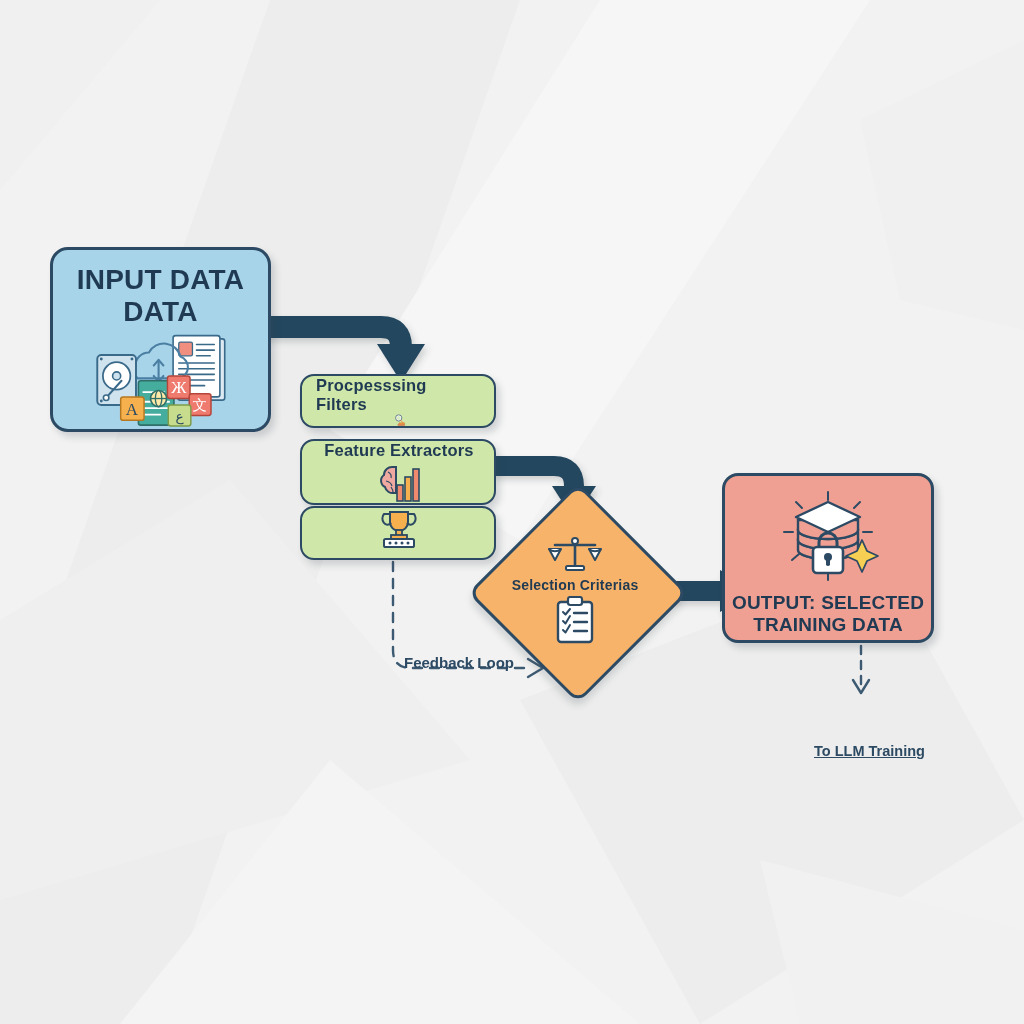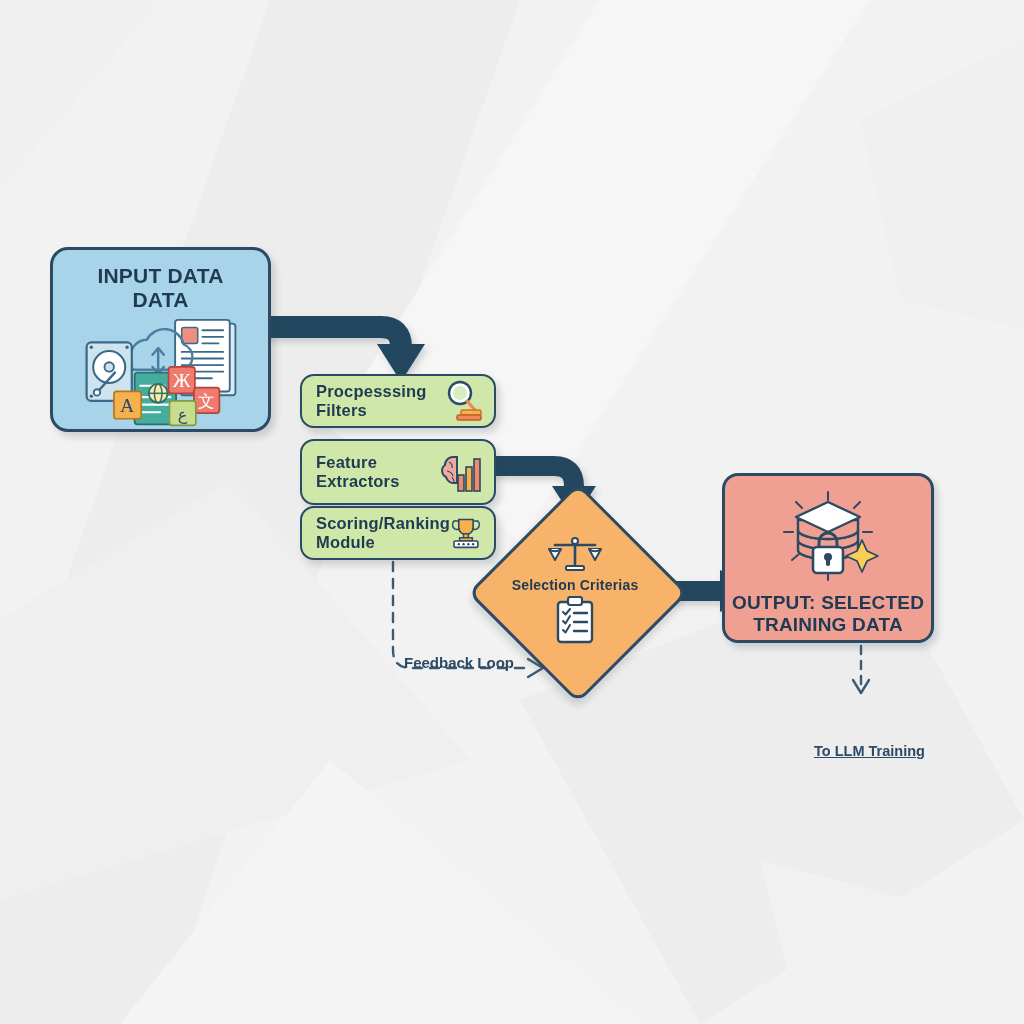--- a/index.html
+++ b/index.html
@@ -40,29 +40,29 @@
   }
 
   
   #input-box {
     left: 50px; top: 247px; width: 221px; height: 185px;
     background: #a8d4ea;
     border-radius: 18px;
     justify-content: flex-start;
     padding-top: 14px;
   }
-  #input-box .node-title { font-size: 21px; }
+  #input-box .node-title { font-size: 28px; }
   #input-icon { margin-top: 6px; }
 
   
   .stage {
     background: #cfe7a9;
     border-radius: 14px;
     border-width: 2.5px;
-    flex-direction: row;
+    flex-direction: column;
     justify-content: space-between;
     padding: 0 12px 0 14px;
   }
   .stage .node-title { font-size: 16.5px; text-align: left; flex: 1; }
   #stage-0 { left: 300px; top: 374px; width: 196px; height: 54px; }
   #stage-1 { left: 300px; top: 439px; width: 196px; height: 66px; }
   #stage-2 { left: 300px; top: 506px; width: 196px; height: 54px; }
   #stage-2 .node-title { line-height: 1.18; }
 
   
@@ -251,24 +251,20 @@
         <path d="M9,20 q5,1 6,5"></path>
         <path d="M14,26 q2,3 2,5"></path>
       </g>
       <rect x="20" y="24" width="6" height="16" fill="#ef8a6e" stroke="#2c4a63" stroke-width="1.6"></rect>
       <rect x="28" y="16" width="6" height="24" fill="#f6b14e" stroke="#2c4a63" stroke-width="1.6"></rect>
       <rect x="36" y="8" width="6" height="32" fill="#ef8a6e" stroke="#2c4a63" stroke-width="1.6"></rect>
     </svg>
   </div>
 
   <div class="node stage" id="stage-2">
-    <div class="node-title">
-      <span>Scoring/Ranking</span><br>
-      <span>Module</span>
-    </div>
     <svg width="40" height="42" viewBox="0 0 40 42">
       <path d="M11,4 h18 v10 a9,9 0 0,1 -18,0 z" fill="#f6b14e" stroke="#2c4a63" stroke-width="2"></path>
       <path d="M11,6 H5 a5,6 0 0,0 7,9" fill="none" stroke="#2c4a63" stroke-width="2"></path>
       <path d="M29,6 H35 a5,6 0 0,1 -7,9" fill="none" stroke="#2c4a63" stroke-width="2"></path>
       <rect x="17" y="22" width="6" height="6" fill="#f6b14e" stroke="#2c4a63" stroke-width="1.8"></rect>
       <rect x="12" y="27" width="16" height="4" fill="#f6b14e" stroke="#2c4a63" stroke-width="1.8"></rect>
       <rect x="5" y="31" width="30" height="8" rx="1.6" fill="#ffffff" stroke="#2c4a63" stroke-width="2"></rect>
       <g fill="#2c4a63">
         <circle cx="11" cy="35" r="1.5"></circle>
         <circle cx="17" cy="35" r="1.5"></circle>

